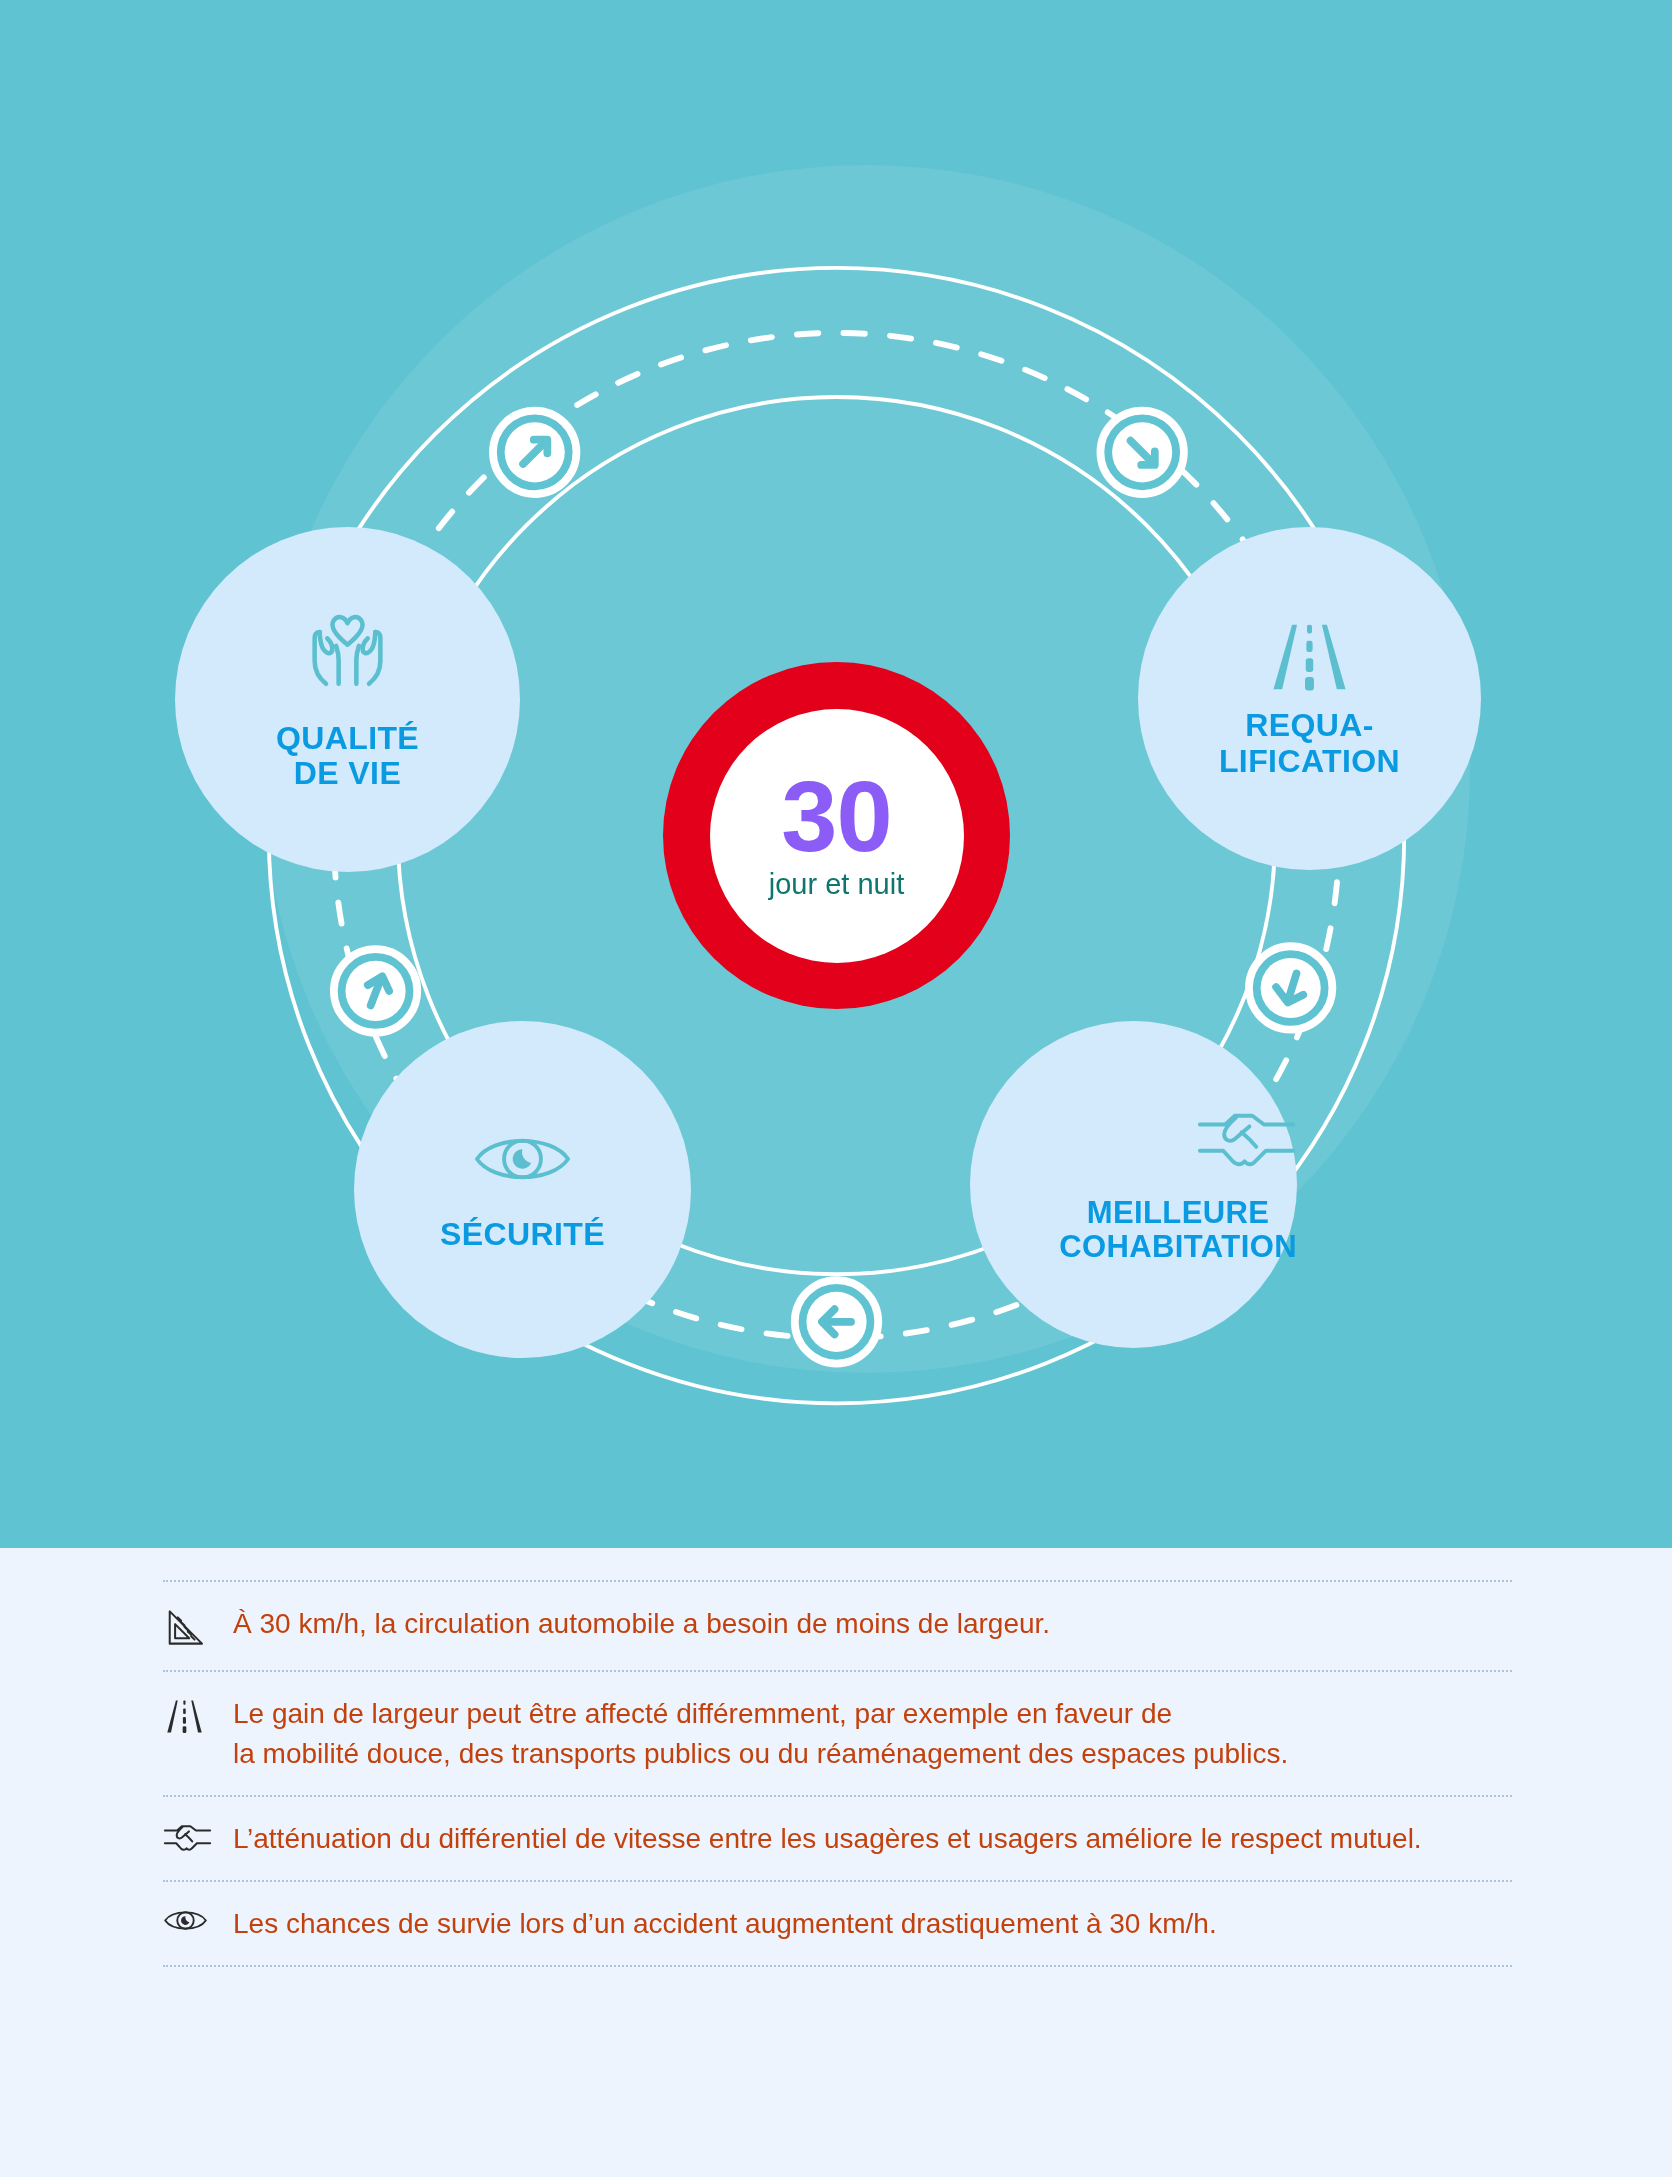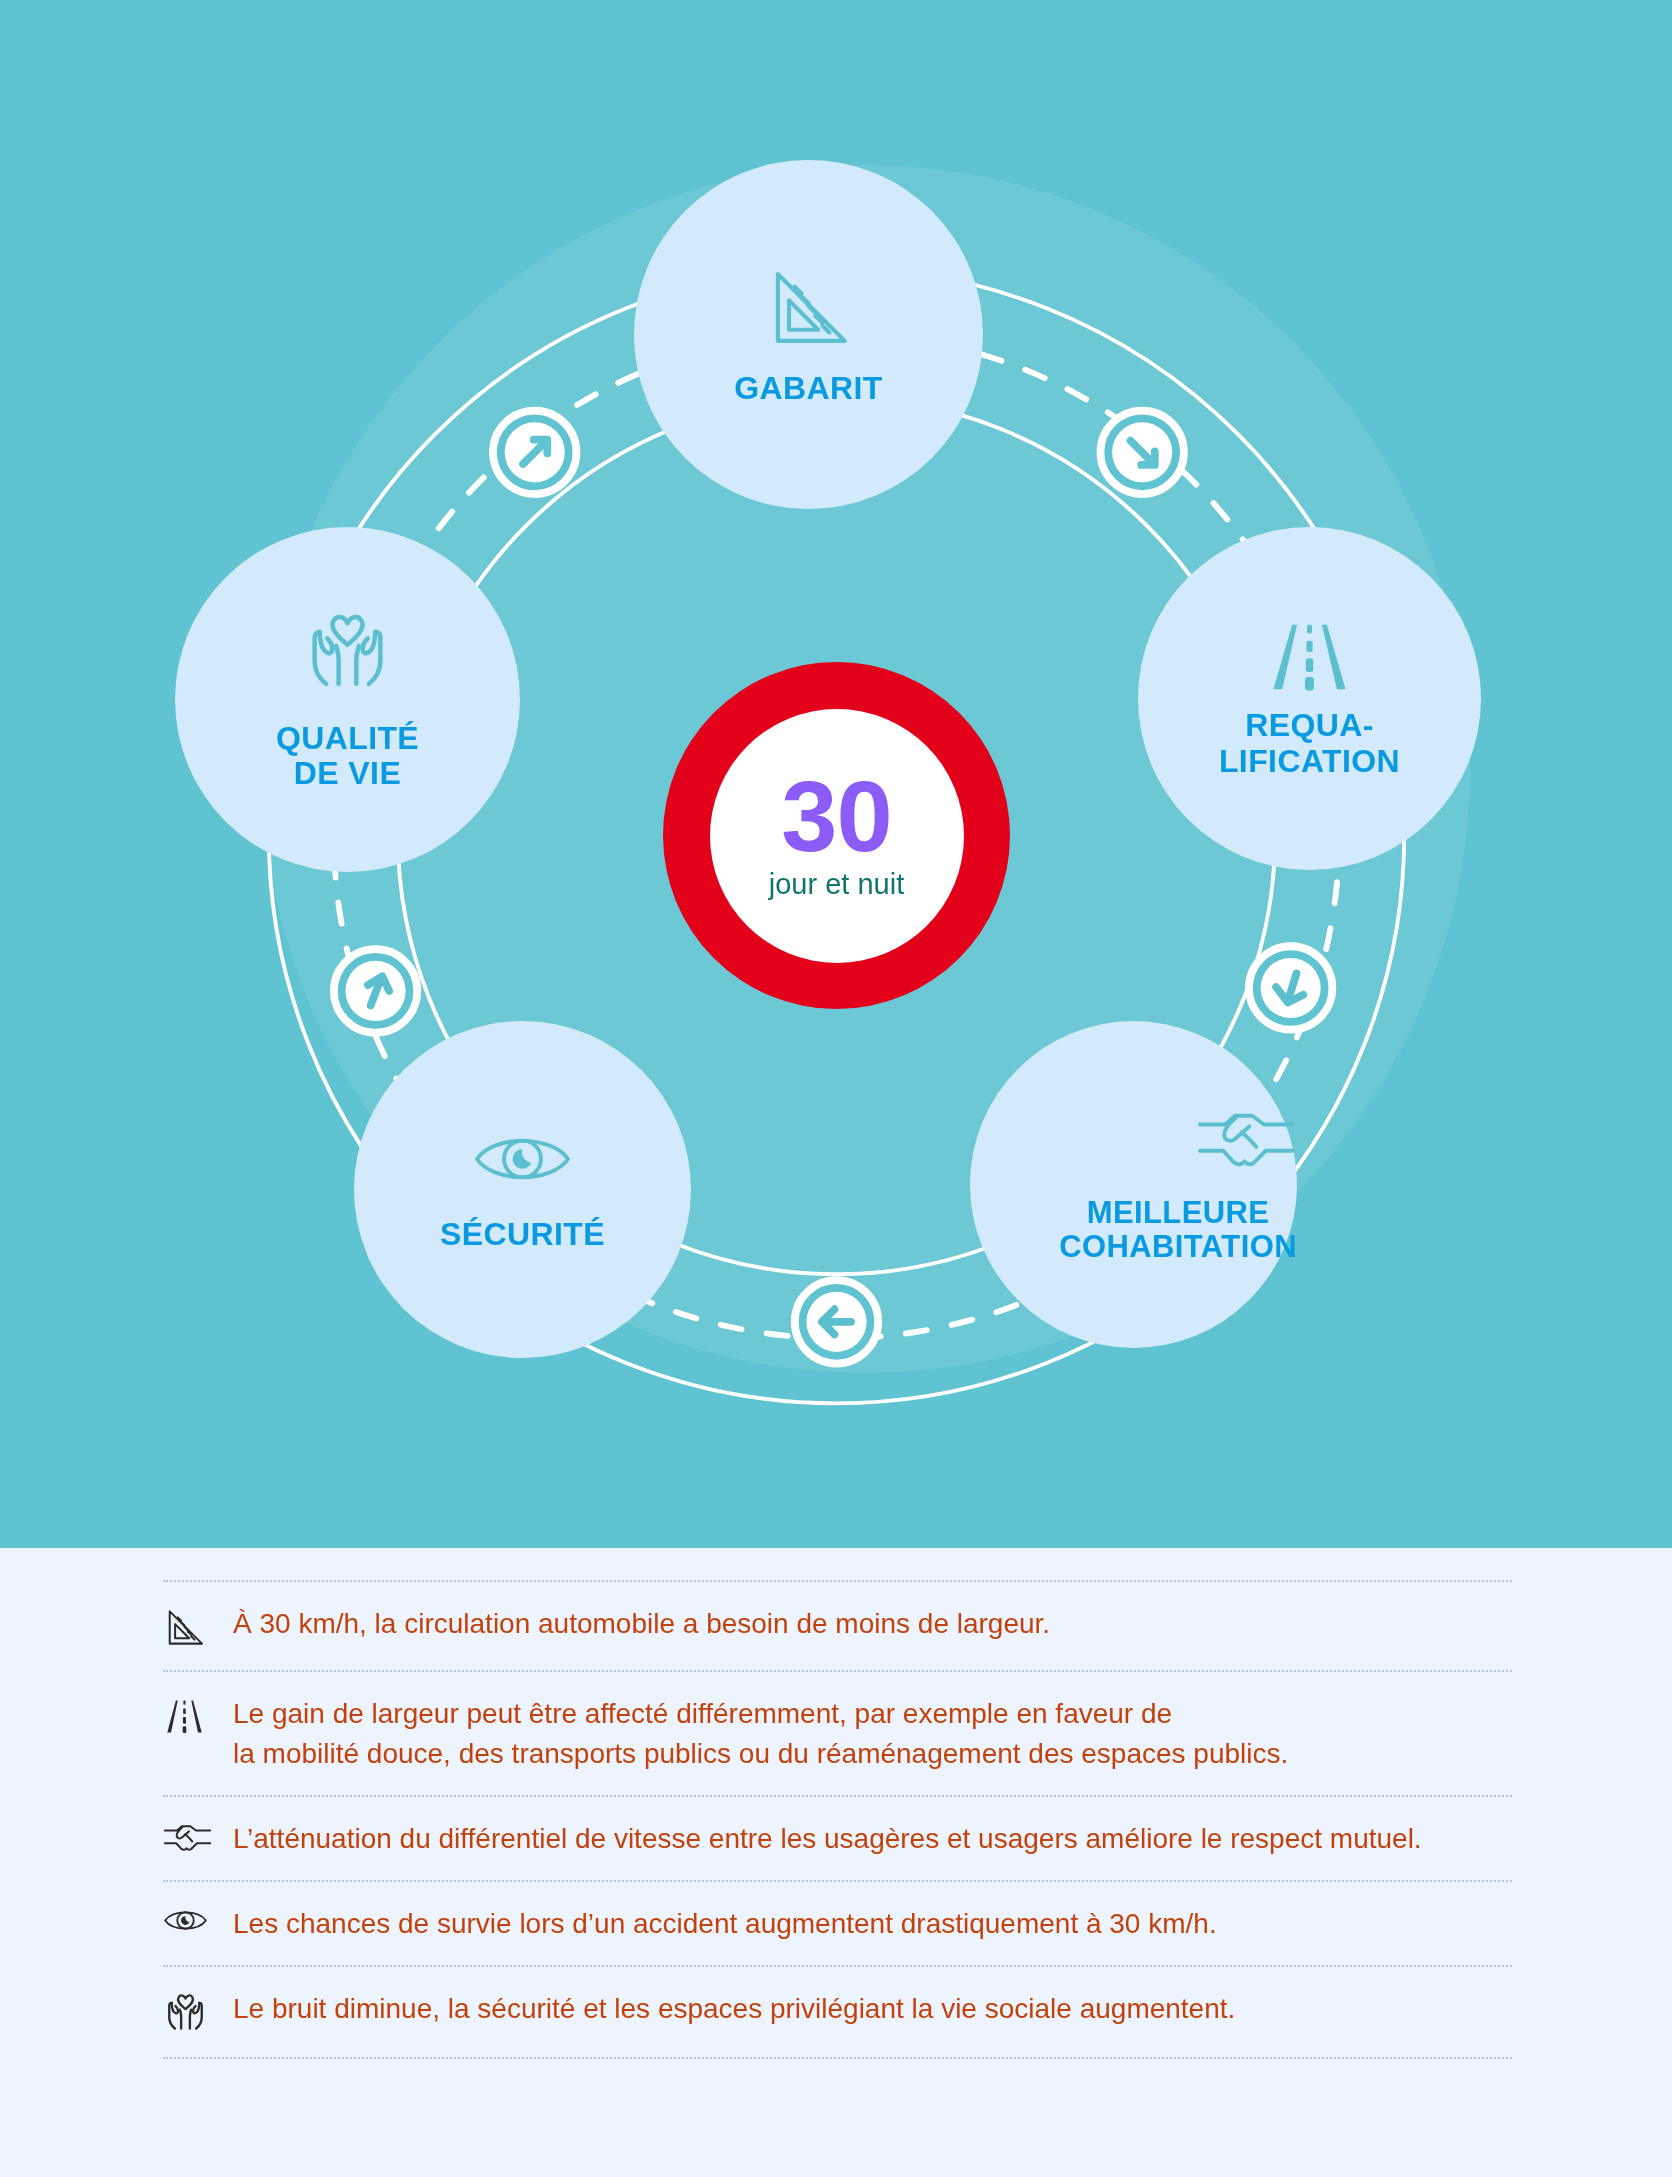--- a/index.html
+++ b/index.html
@@ -171,34 +171,20 @@
       <circle r="43" fill="#5FC3D2"></circle>
       <circle r="43" fill="none" stroke="#FFFFFF" stroke-width="8"></circle>
       <circle r="31" fill="#FFFFFF"></circle>
       <g stroke="#5BBFCF" stroke-width="8" stroke-linecap="round" stroke-linejoin="round" fill="none">
         <path d="M -5 15 L 6 -14"></path>
         <path d="M -8 -6 L 7 -15 L 14 0"></path>
       </g>
     </g>
   </svg>
 
-  <div class="bubble" id="b-gabarit">
-    <span class="bubble-icon">
-      <svg width="89" height="89" viewBox="0 0 64 64" fill="none" stroke="#5BBFCF" stroke-width="3" stroke-linejoin="round" stroke-linecap="round">
-        <path d="M10 8 L10 56 L58 56 Z"></path>
-        <path d="M18 27 L18 48 L39 48 Z"></path>
-        <path d="M22 17 L27 22"></path>
-        <path d="M27 24 L32 29"></path>
-        <path d="M32 31 L37 36"></path>
-        <path d="M37 38 L42 43"></path>
-        <path d="M42 45 L47 50"></path>
-      </svg>
-    </span>
-    <span class="bubble-label">GABARIT</span>
-  </div>
 
   <div class="bubble" id="b-requa">
     <span class="bubble-icon">
       <svg width="87" height="78" viewBox="0 0 70 60" fill="#5BBFCF">
         <path d="M21 4 L25 4 L13 56 L6 56 Z"></path>
         <path d="M49 4 L45 4 L57 56 L64 56 Z"></path>
         <rect x="33" y="4" width="4" height="7" rx="1.5"></rect>
         <rect x="32.5" y="17" width="5" height="9" rx="1.8"></rect>
         <rect x="32" y="31" width="6" height="11" rx="2.2"></rect>
         <rect x="31.4" y="46" width="7.2" height="11" rx="2.6"></rect>
@@ -305,30 +291,16 @@
       <span class="legend-icon">
         <svg width="45" height="29" viewBox="0 0 104 66" fill="none" stroke="#2B2B2B" stroke-width="4.4" stroke-linecap="round" stroke-linejoin="round">
           <path d="M5 33 C22 8 82 8 99 33 C82 58 22 58 5 33 Z"></path>
           <circle cx="52" cy="33" r="19"></circle>
           <path d="M52 23 a10 10 0 1 0 9 14 a11 11 0 0 1 -9 -14 Z" fill="#2B2B2B" stroke="none"></path>
         </svg>
       </span>
       <span class="legend-text">Les chances de survie lors d’un accident augmentent drastiquement à 30 km/h.</span>
     </div>
 
-    <div class="legend-row">
-      <span class="legend-icon">
-        <svg width="45" height="45" viewBox="0 0 72 72" fill="none" stroke="#2B2B2B" stroke-width="3.8" stroke-linecap="round" stroke-linejoin="round">
-          <path d="M36 29 C26 21 22 15 25 10 C28 5 34 7 36 12 C38 7 44 5 47 10 C50 15 46 21 36 29 Z"></path>
-          <path d="M14 19 C11 19 10 21 10 24 L10 42 C10 50 14 56 19 60"></path>
-          <path d="M14 19 C14 19 14 30 18 34 C21 37 24 36 24 32 C24 28 20 24 20 24"></path>
-          <path d="M27 30 C27 30 29 36 29 41 L29 60"></path>
-          <path d="M58 19 C61 19 62 21 62 24 L62 42 C62 50 58 56 53 60"></path>
-          <path d="M58 19 C58 19 58 30 54 34 C51 37 48 36 48 32 C48 28 52 24 52 24"></path>
-          <path d="M45 30 C45 30 43 36 43 41 L43 60"></path>
-        </svg>
-      </span>
-      <span class="legend-text">Le bruit diminue, la sécurité et les espaces privilégiant la vie sociale augmentent.</span>
-    </div>
 
   </div>
 </div>
 
 
 </body></html>

